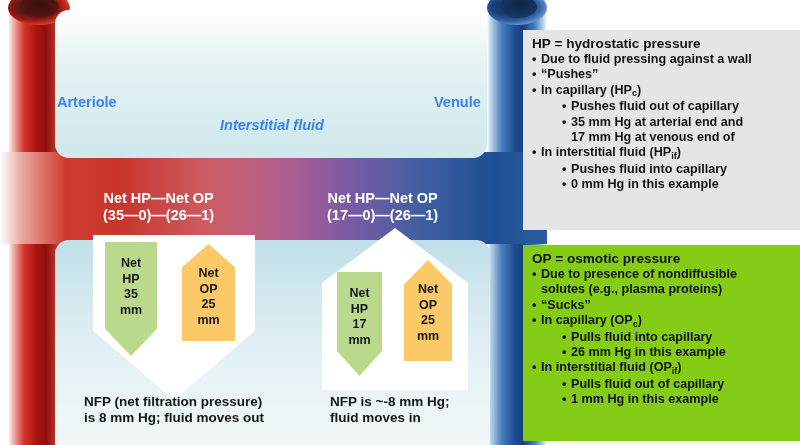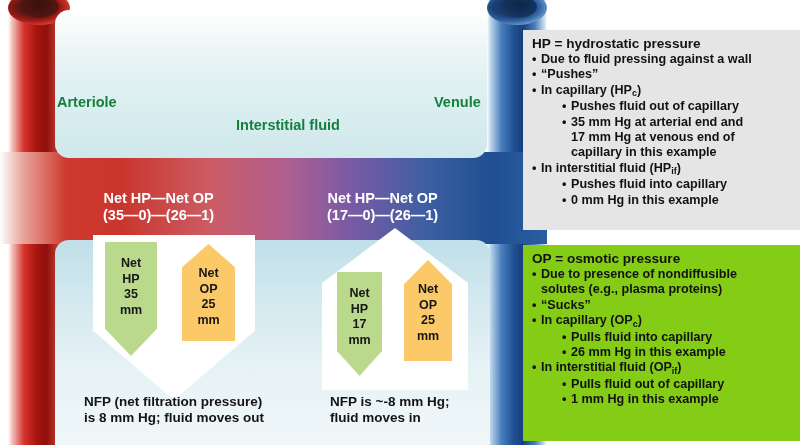--- a/index.html
+++ b/index.html
@@ -88,28 +88,28 @@
     left: 55px; top: 240px;
     width: 435px; height: 205px;
     border-radius: 14px 14px 0 0;
     background: linear-gradient(to bottom, #bfdfe9 0%, #d4e9ef 30%, #e6f2f5 62%, #f0f7f9 100%);
   }
 
   
   .lbl {
     position: absolute;
     font-weight: bold;
-    color: #15803d;
+    color: #3b82f6;
     white-space: nowrap;
   }
   .lbl-arteriole { left: 57px; top: 94px; font-size: 14.5px; }
   .lbl-venule    { left: 434px; top: 94px; font-size: 14.5px; }
   .lbl-interstitial {
-    left: 236px; top: 117px;
-    font-size: 14.5px; 
+    left: 220px; top: 117px;
+    font-size: 14.5px; font-style: italic;
   }
   .lbl-capillary {
     left: 249px; top: 168px;
     font-size: 13.5px; font-style: italic;
     color: #ffffff; font-weight: bold;
     white-space: nowrap;
   }
 
   .eq {
     position: absolute;
@@ -291,21 +291,20 @@
 
   <div class="panel panel-hp">
     <h3><span>HP</span><span> = hydrostatic pressure</span></h3>
     <ul>
       <li>Due to fluid pressing against a wall</li>
       <li>“Pushes”</li>
       <li class="hdr"><span>In capillary (HP</span><sub>c</sub><span>)</span></li>
       <li class="lvl2">Pushes fluid out of capillary</li>
       <li class="lvl2">35 mm Hg at arterial end and</li>
       <li class="cont">17 mm Hg at venous end of</li>
-      <li class="cont">capillary in this example</li>
       <li class="hdr"><span>In interstitial fluid (HP</span><sub>if</sub><span>)</span></li>
       <li class="lvl2">Pushes fluid into capillary</li>
       <li class="lvl2">0 mm Hg in this example</li>
     </ul>
   </div>
 
   <div class="panel panel-op">
     <h3><span>OP</span><span> = osmotic pressure</span></h3>
     <ul>
       <li>Due to presence of nondiffusible</li>

